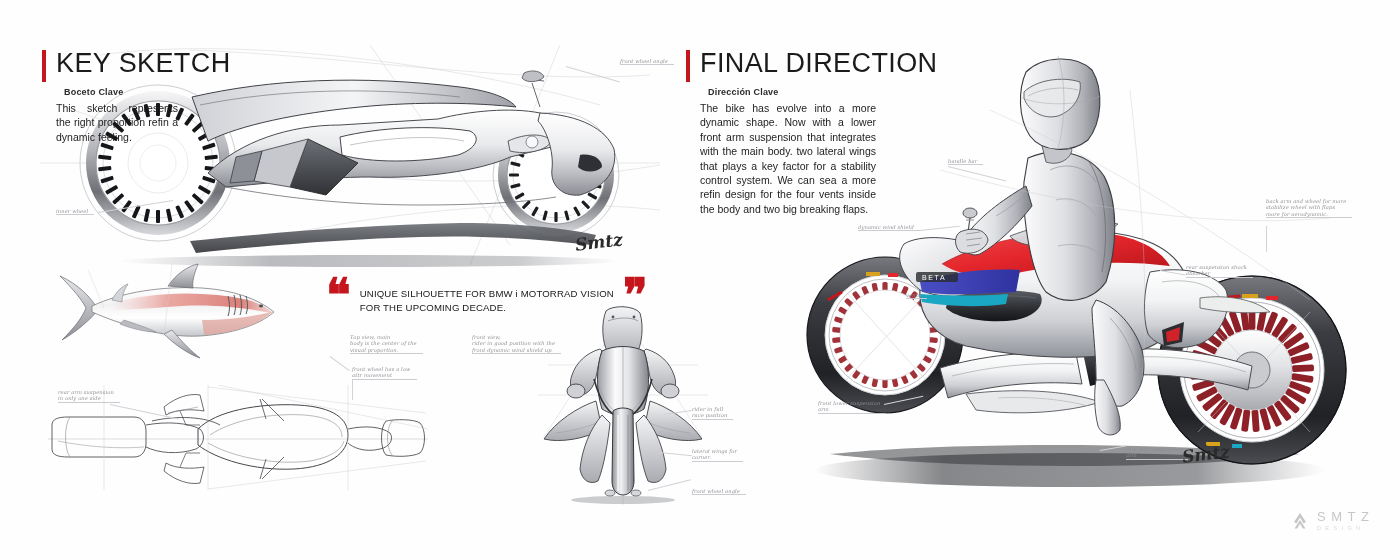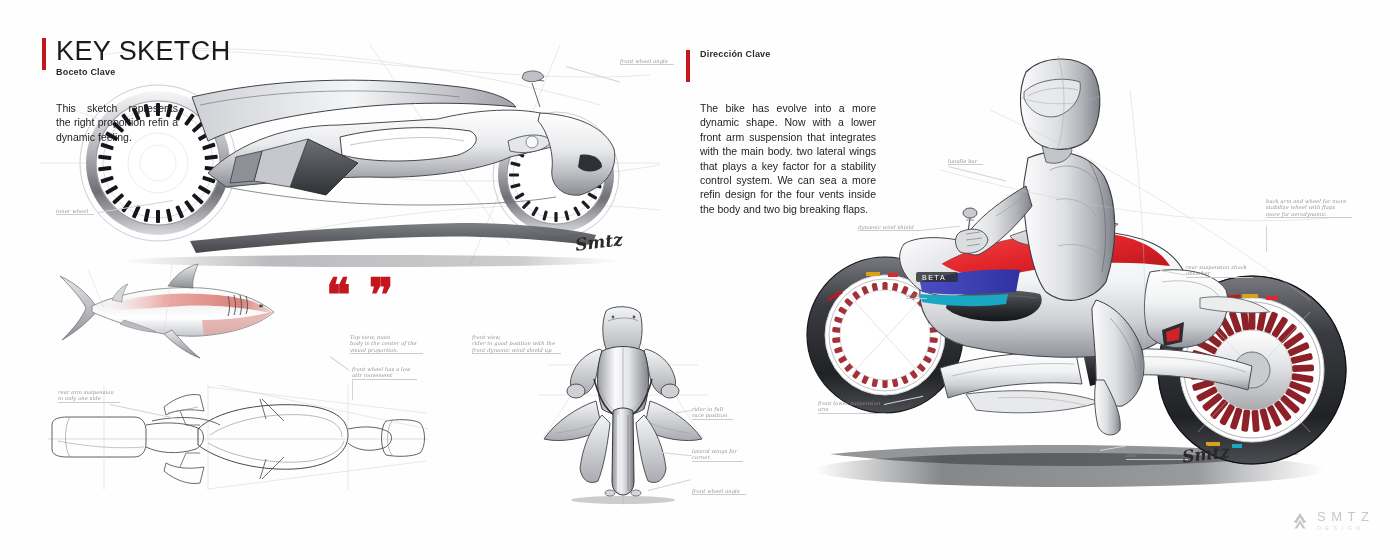--- a/index.html
+++ b/index.html
@@ -15,21 +15,21 @@
   .sec-head{position:absolute;}
   .sec-head .bar{
     position:absolute;left:0;top:2px;width:4px;height:32px;background:#c4161c;
   }
   .sec-head h1{
     margin:0;padding:0 0 0 14px;
     font-size:27px;font-weight:400;letter-spacing:.4px;color:#1b1b1b;
     line-height:30px;white-space:nowrap;
   }
   .sec-head h2{
-    margin:0;padding:1px 0 0 14px;
+    margin:8px;padding:1px 0 0 14px;
     font-size:9px;font-weight:700;letter-spacing:.2px;color:#2a2a2a;
     line-height:11px;white-space:nowrap;
   }
   .body-copy{
     position:absolute;font-size:10.5px;line-height:14.4px;color:#1d1d1d;
     text-align:justify;text-justify:inter-word;
   }
 
   
   .quote{position:absolute;display:flex;align-items:flex-start;}
@@ -667,35 +667,38 @@
       </g>
 
       <g stroke="#c6c7cb" stroke-width=".5" fill="none" opacity=".75">
         <path d="M170 120 C280 150 420 180 560 168"></path>
         <path d="M220 60 C330 110 430 170 540 250"></path>
         <path d="M360 40 C370 130 380 240 372 330"></path>
       </g>
     </svg>
   </div>
 
-  <div class="sec-head" style="left:42px;top:36px;">
+  <div class="sec-head" style="left:42px;top:48px;">
     <div class="bar"></div>
     <h1>KEY SKETCH</h1>
     <h2>Boceto Clave</h2>
   </div>
   <div class="body-copy" style="left:56px;top:101px;width:122px;">This sketch represents the right proportion refin a dynamic feeling.</div>
 
   <div class="sec-head" style="left:686px;top:48px;">
     <div class="bar"></div>
+    <h1>FINAL DIRECTION</h1>
     <h2>Dirección Clave</h2>
   </div>
   <div class="body-copy" style="left:700px;top:101px;width:176px;">The bike has evolve into a more dynamic shape. Now with a lower front arm suspension that integrates with the main body. two lateral wings that plays a key factor for a stability control system. We can sea a more refin design for the four vents inside the body and two big breaking flaps.</div>
 
   <div class="quote" style="left:326px;top:281px;">
     <span class="qmark open">❝</span>
+    <span class="qtext">UNIQUE   SILHOUETTE FOR BMW i MOTORRAD VISION
+FOR THE UPCOMING DECADE.</span>
     <span class="qmark close">❞</span>
   </div>
 
   <div class="hw" style="left:620px;top:58px;">front wheel angle</div>
   <div class="leader" style="left:566px;top:66px;width:56px;height:1px;transform:rotate(16deg);transform-origin:left center;"></div>
 
   <div class="hw" style="left:56px;top:208px;">inner wheel</div>
   <div class="leader" style="left:98px;top:212px;width:76px;height:1px;transform:rotate(-9deg);transform-origin:left center;"></div>
 
   <div class="hw" style="left:58px;top:389px;">rear arm suspension

